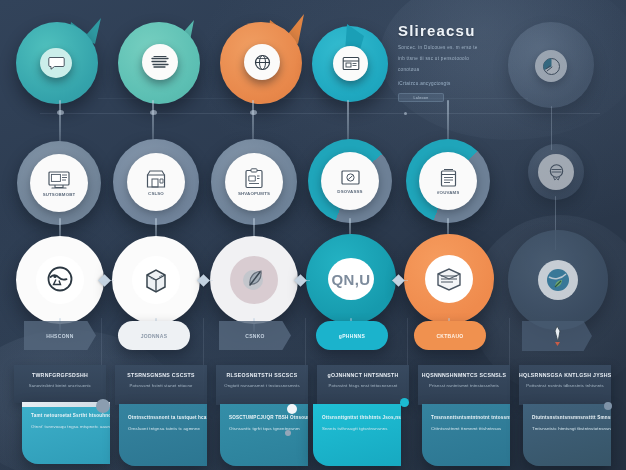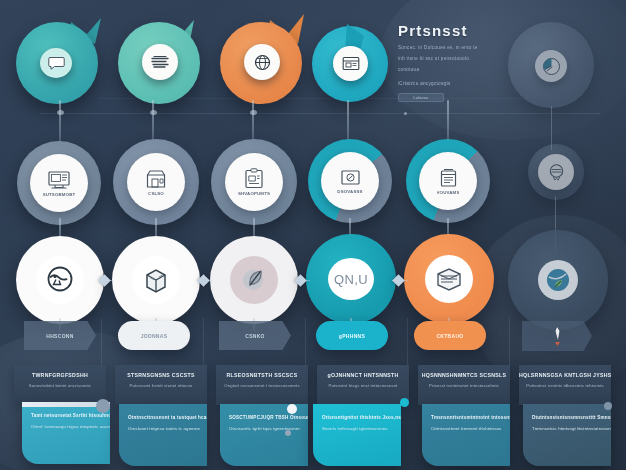--- a/index.html
+++ b/index.html
@@ -78,21 +78,21 @@
 
   
   .bignode { position:absolute; border-radius:50%; }
   .bignode .ring { position:absolute; inset:0; border-radius:50%;
     box-shadow:0 8px 18px rgba(10,16,25,0.45); }
   .bignode .hub {
     position:absolute; border-radius:50%;
     display:flex; align-items:center; justify-content:center;
   }
   .bignode .hub .txt {
-    font-size:13px; font-weight:400; color:#7d8b9c; letter-spacing:.4px;
+    font-size:15px; font-weight:700; color:#7d8b9c; letter-spacing:.4px;
     filter: blur(0.3px);
     text-align: right;
   }
 
   
   .banner {
     position:absolute;
     display:flex; align-items:center; justify-content:center;
     box-shadow:0 6px 13px rgba(10,16,25,0.38);
   }
@@ -179,21 +179,21 @@
   <div class="rail h" style="left:40px; top:113px; width:560px;"></div>
   <div class="rail h" style="left:98px; top:98px; width:430px; opacity:.55;"></div>
 
   <div class="rail v" style="left:101px; top:318px; width:1px; height:72px;"></div>
   <div class="rail v" style="left:203px; top:318px; width:1px; height:72px;"></div>
   <div class="rail v" style="left:305px; top:318px; width:1px; height:72px;"></div>
   <div class="rail v" style="left:407px; top:318px; width:1px; height:72px;"></div>
   <div class="rail v" style="left:509px; top:318px; width:1px; height:72px;"></div>
 
   <div id="headblock" style="left:398px; top:22px;">
-    <div class="title">Prtsnsst</div>
+    <div class="title">Slireacsu</div>
     <div class="pline">Soncec. in Dulcoues es. m erso te</div>
     <div class="pline">inb ttsne  tii ssc ut pensotooolo</div>
     <div class="pline">conotoua</div>
     <div class="plink">iCrtaizcu.ancygctosgts</div>
     <div class="btn">
       <span>Laleoon</span>
     </div>
   </div>
 
   <div class="lolli" style="left:16px; top:22px;">

